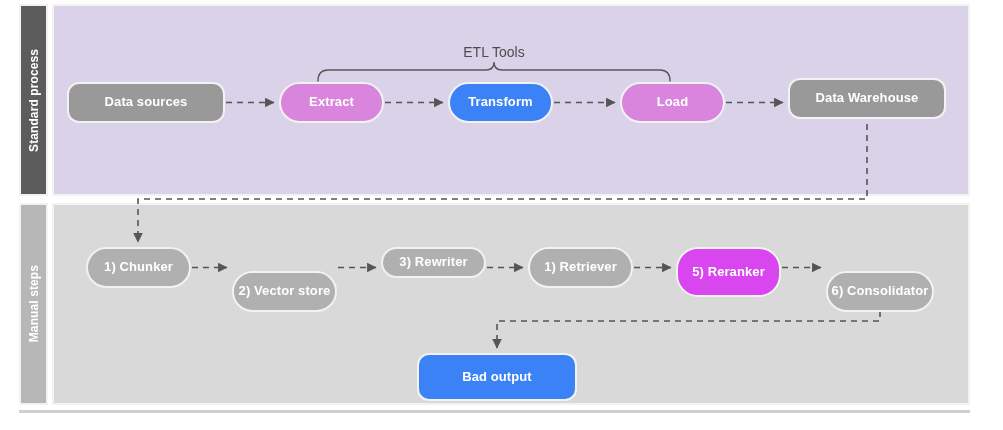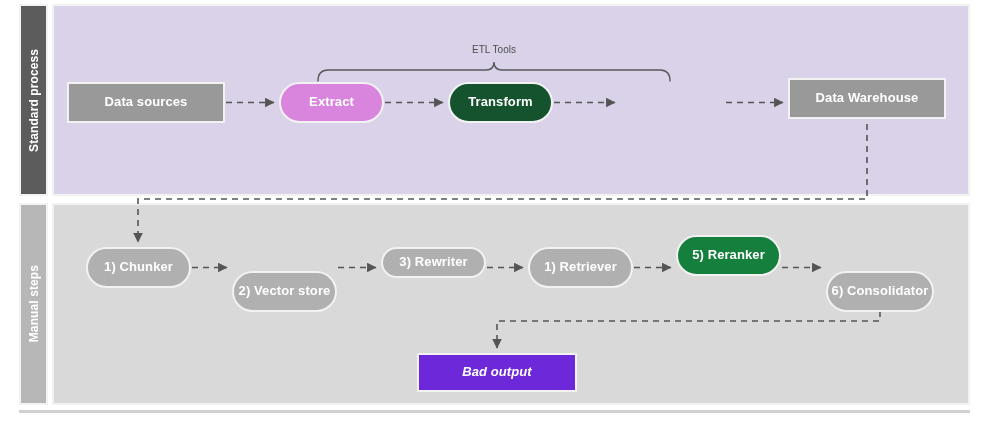--- a/index.html
+++ b/index.html
@@ -30,21 +30,21 @@
     align-items: center;
     justify-content: center;
     text-align: center;
     color: #ffffff;
     font-weight: bold;
     font-size: 13px;
     line-height: 1.15;
     border: 2px solid #f2f2f2;
     letter-spacing: 0.1px;
   }
-  .node.rect { border-radius: 0; }
+  .node.rect { border-radius: 12px; }
   .node.pill { border-radius: 22px; }
   .lane-band {
     position: absolute;
     box-sizing: border-box;
     display: flex;
     align-items: center;
     justify-content: center;
     color: #ffffff;
     font-weight: bold;
     font-size: 12px;
@@ -56,21 +56,21 @@
     transform: rotate(180deg);
     white-space: nowrap;
   }
   .lane-body {
     position: absolute;
     box-sizing: border-box;
     border: 2px solid #f2f2f2;
   }
   .brace-label {
     position: absolute;
-    font-size: 10px;
+    font-size: 14px;
     color: #4d4d4d;
     font-weight: normal;
     white-space: nowrap;
     text-align: center;
   }
   .footer-rule {
     position: absolute;
     background: #d0d0d0;
   }
 </style>
@@ -124,24 +124,27 @@
   <div class="brace-label" style="left:394px; top:44px; width:200px;">ETL Tools</div>
 
   <div class="node rect" style="left:67px; top:82px; width:158px; height:41px; background:#999999;">
     <span>Data sources</span>
   </div>
 
   <div class="node pill" style="left:279px; top:82px; width:105px; height:41px; background:#d985dd;">
     <span>Extract</span>
   </div>
 
-  <div class="node pill" style="left:448px; top:82px; width:105px; height:41px; background:#14532d;">
+  <div class="node pill" style="left:448px; top:82px; width:105px; height:41px; background:#3b82f6;">
     <span>Transform</span>
   </div>
 
+  <div class="node pill" style="left:620px; top:82px; width:105px; height:41px; background:#d985dd;">
+    <span>Load</span>
+  </div>
 
   <div class="node rect" style="left:788px; top:78px; width:158px; height:41px; background:#999999;">
     <span>Data Warehouse</span>
   </div>
 
   <div class="node pill" style="left:86px; top:247px; width:105px; height:41px; background:#b0b0b0;">
     <span>1) Chunker</span>
   </div>
 
   <div class="node pill" style="left:232px; top:247px; width:105px; height:41px; background:#b0b0b0;margin-top:24px;">
@@ -149,25 +152,25 @@
   </div>
 
   <div class="node pill" style="left:381px; top:247px; width:105px; height:31px; background:#b0b0b0;">
     <span>3) Rewriter</span>
   </div>
 
   <div class="node pill" style="left:528px; top:247px; width:105px; height:41px; background:#b0b0b0;">
     <span>1) Retriever</span>
   </div>
 
-  <div class="node pill" style="left:676px; top:235px; width:105px; height:41px; background:#15803d;">
+  <div class="node pill" style="left:676px; top:247px; width:105px; height:50px; background:#d946ef;">
     <span>5) Reranker</span>
   </div>
 
   <div class="node pill" style="left:826px; top:247px; width:108px; height:41px; background:#b0b0b0;margin-top:24px;">
     <span>6) Consolidator</span>
   </div>
 
-  <div class="node rect" style="left:417px; top:353px; width:160px; height:39px; background:#6d28d9;font-style:italic;">
+  <div class="node rect" style="left:417px; top:353px; width:160px; height:48px; background:#3b82f6;">
     <span>Bad output</span>
   </div>
 
 </div>
 
 </body></html>

